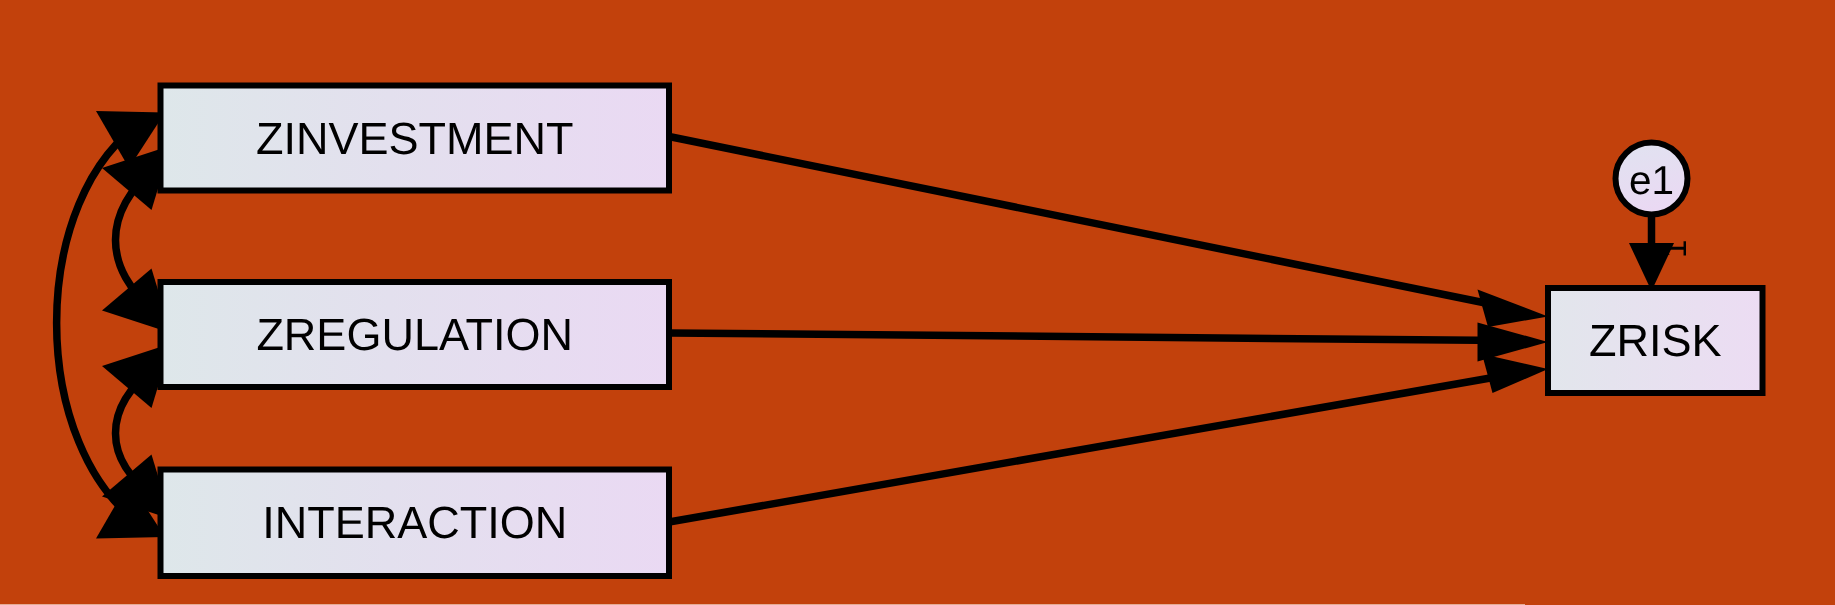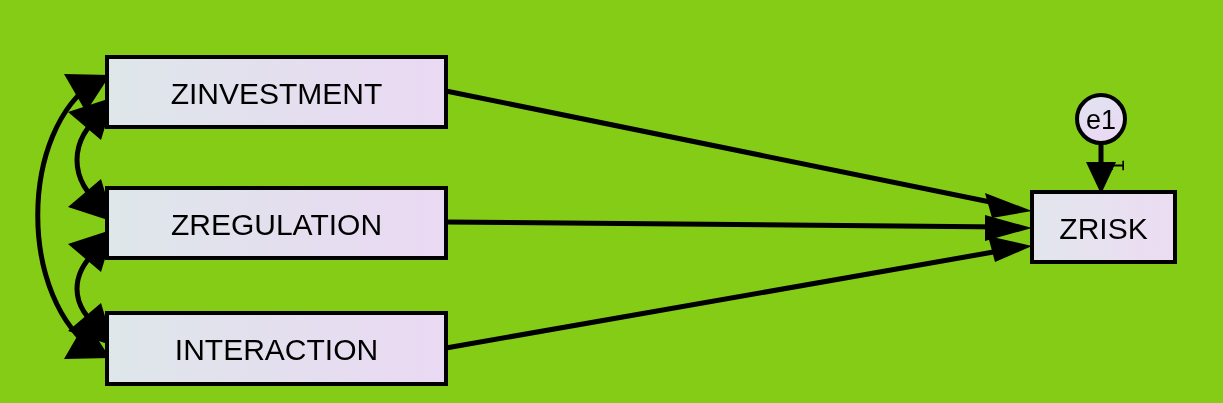--- a/index.html
+++ b/index.html
@@ -7,21 +7,21 @@
     padding: 0;
     background: #ffffff;
   }
   body {
     font-family: "Liberation Sans", sans-serif;
   }
   #diagram-root {
     position: relative;
     width: 1223px;
     height: 403px;
-    background: #84cc16;
+    background: #c2410c;
     overflow: hidden;
   }
   svg#sem-canvas {
     display: block;
     width: 1223px;
     height: 403px;
   }
   .node-box-rect {
     stroke: #000000;
     stroke-width: 4;

